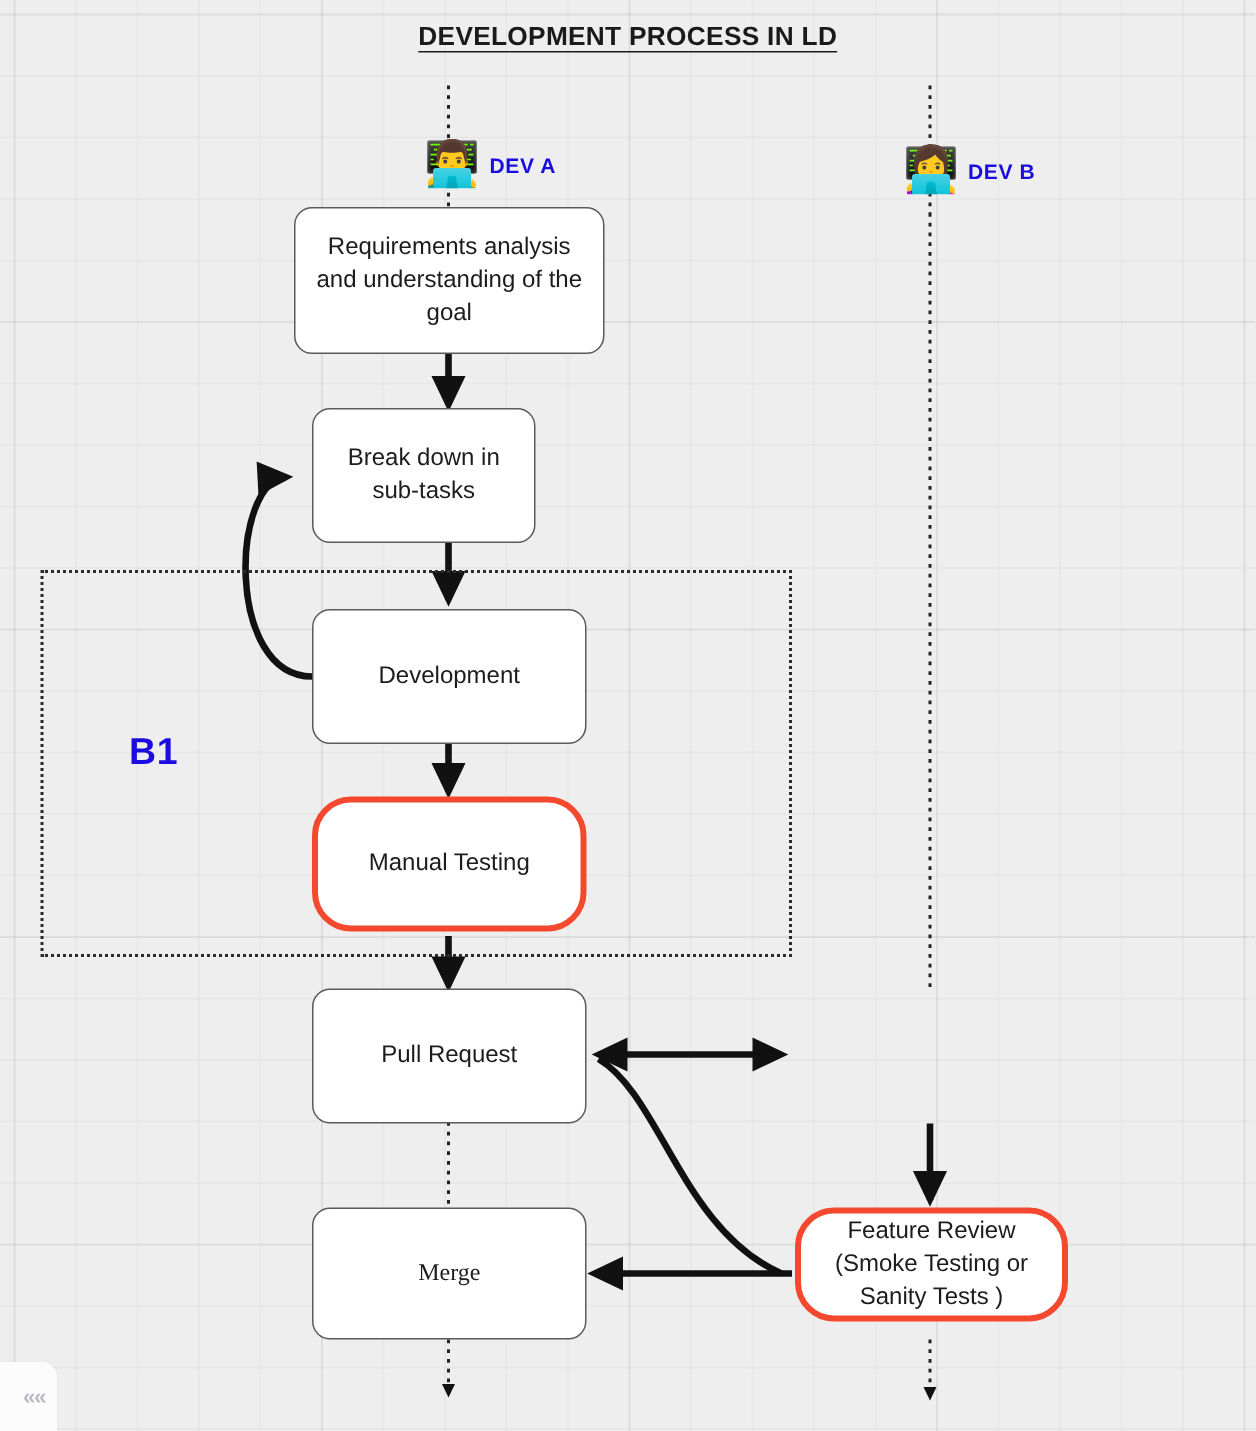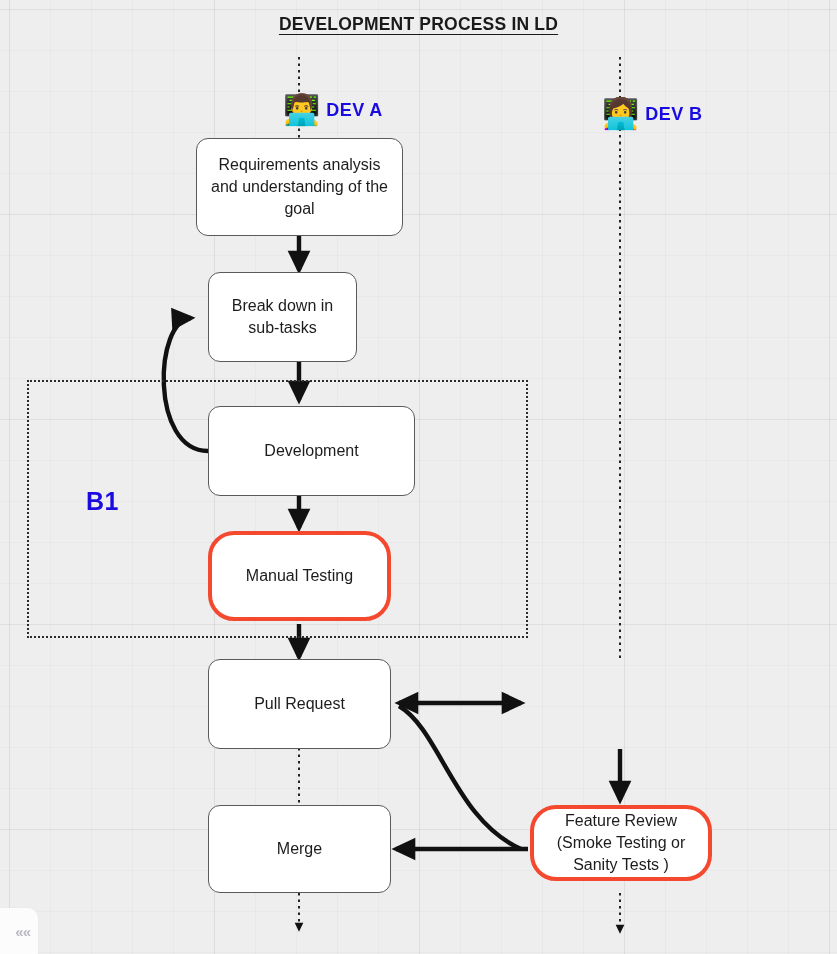--- a/index.html
+++ b/index.html
@@ -52,21 +52,21 @@
     align-items: center;
     gap: 6px;
     white-space: nowrap;
   }
   .actor .avatar {
     font-size: 30px;
     line-height: 1;
     filter: saturate(1.05);
   }
   .actor .actor-label {
-    font-size: 18px;
+    font-size: 14px;
     font-weight: bold;
     color: #1a0ce0;
     letter-spacing: 0.4px;
   }
 
   
   .node {
     position: absolute;
     box-sizing: border-box;
     background: #ffffff;
@@ -193,27 +193,27 @@
     <span class="actor-label">DEV B</span>
   </div>
 
   <div class="group-region" style="left:27px; top:380px; width:501px; height:258px;"></div>
   <div class="group-label" style="left:86px; top:487px;">B1</div>
 
   <div class="node" style="left:196px; top:138px; width:207px; height:98px;">Requirements analysis and understanding of the goal</div>
 
   <div class="node" style="left:208px; top:272px; width:149px; height:90px;">Break down in sub-tasks</div>
 
-  <div class="node" style="left:208px; top:406px; width:207px; height:90px;">Development</div>
+  <div class="node" style="left:208px; top:406px; width:183px; height:90px;">Development</div>
 
   <div class="node highlight" style="left:208px; top:531px; width:183px; height:90px;">Manual Testing</div>
 
   <div class="node" style="left:208px; top:659px; width:183px; height:90px;">Pull Request</div>
 
-  <div class="node" style="left:208px; top:805px; width:183px; height:88px;">Merge</div>
+  <div class="node" style="left:208px; top:805px; width:183px; height:88px;font-family:Liberation Serif, serif;">Merge</div>
 
 
   <div class="node highlight" style="left:530px; top:805px; width:182px; height:76px;">Feature Review (Smoke Testing or Sanity Tests )</div>
 
   <div id="collapse-panel">
     <span class="chev">««</span>
   </div>
 
 </div>
 

